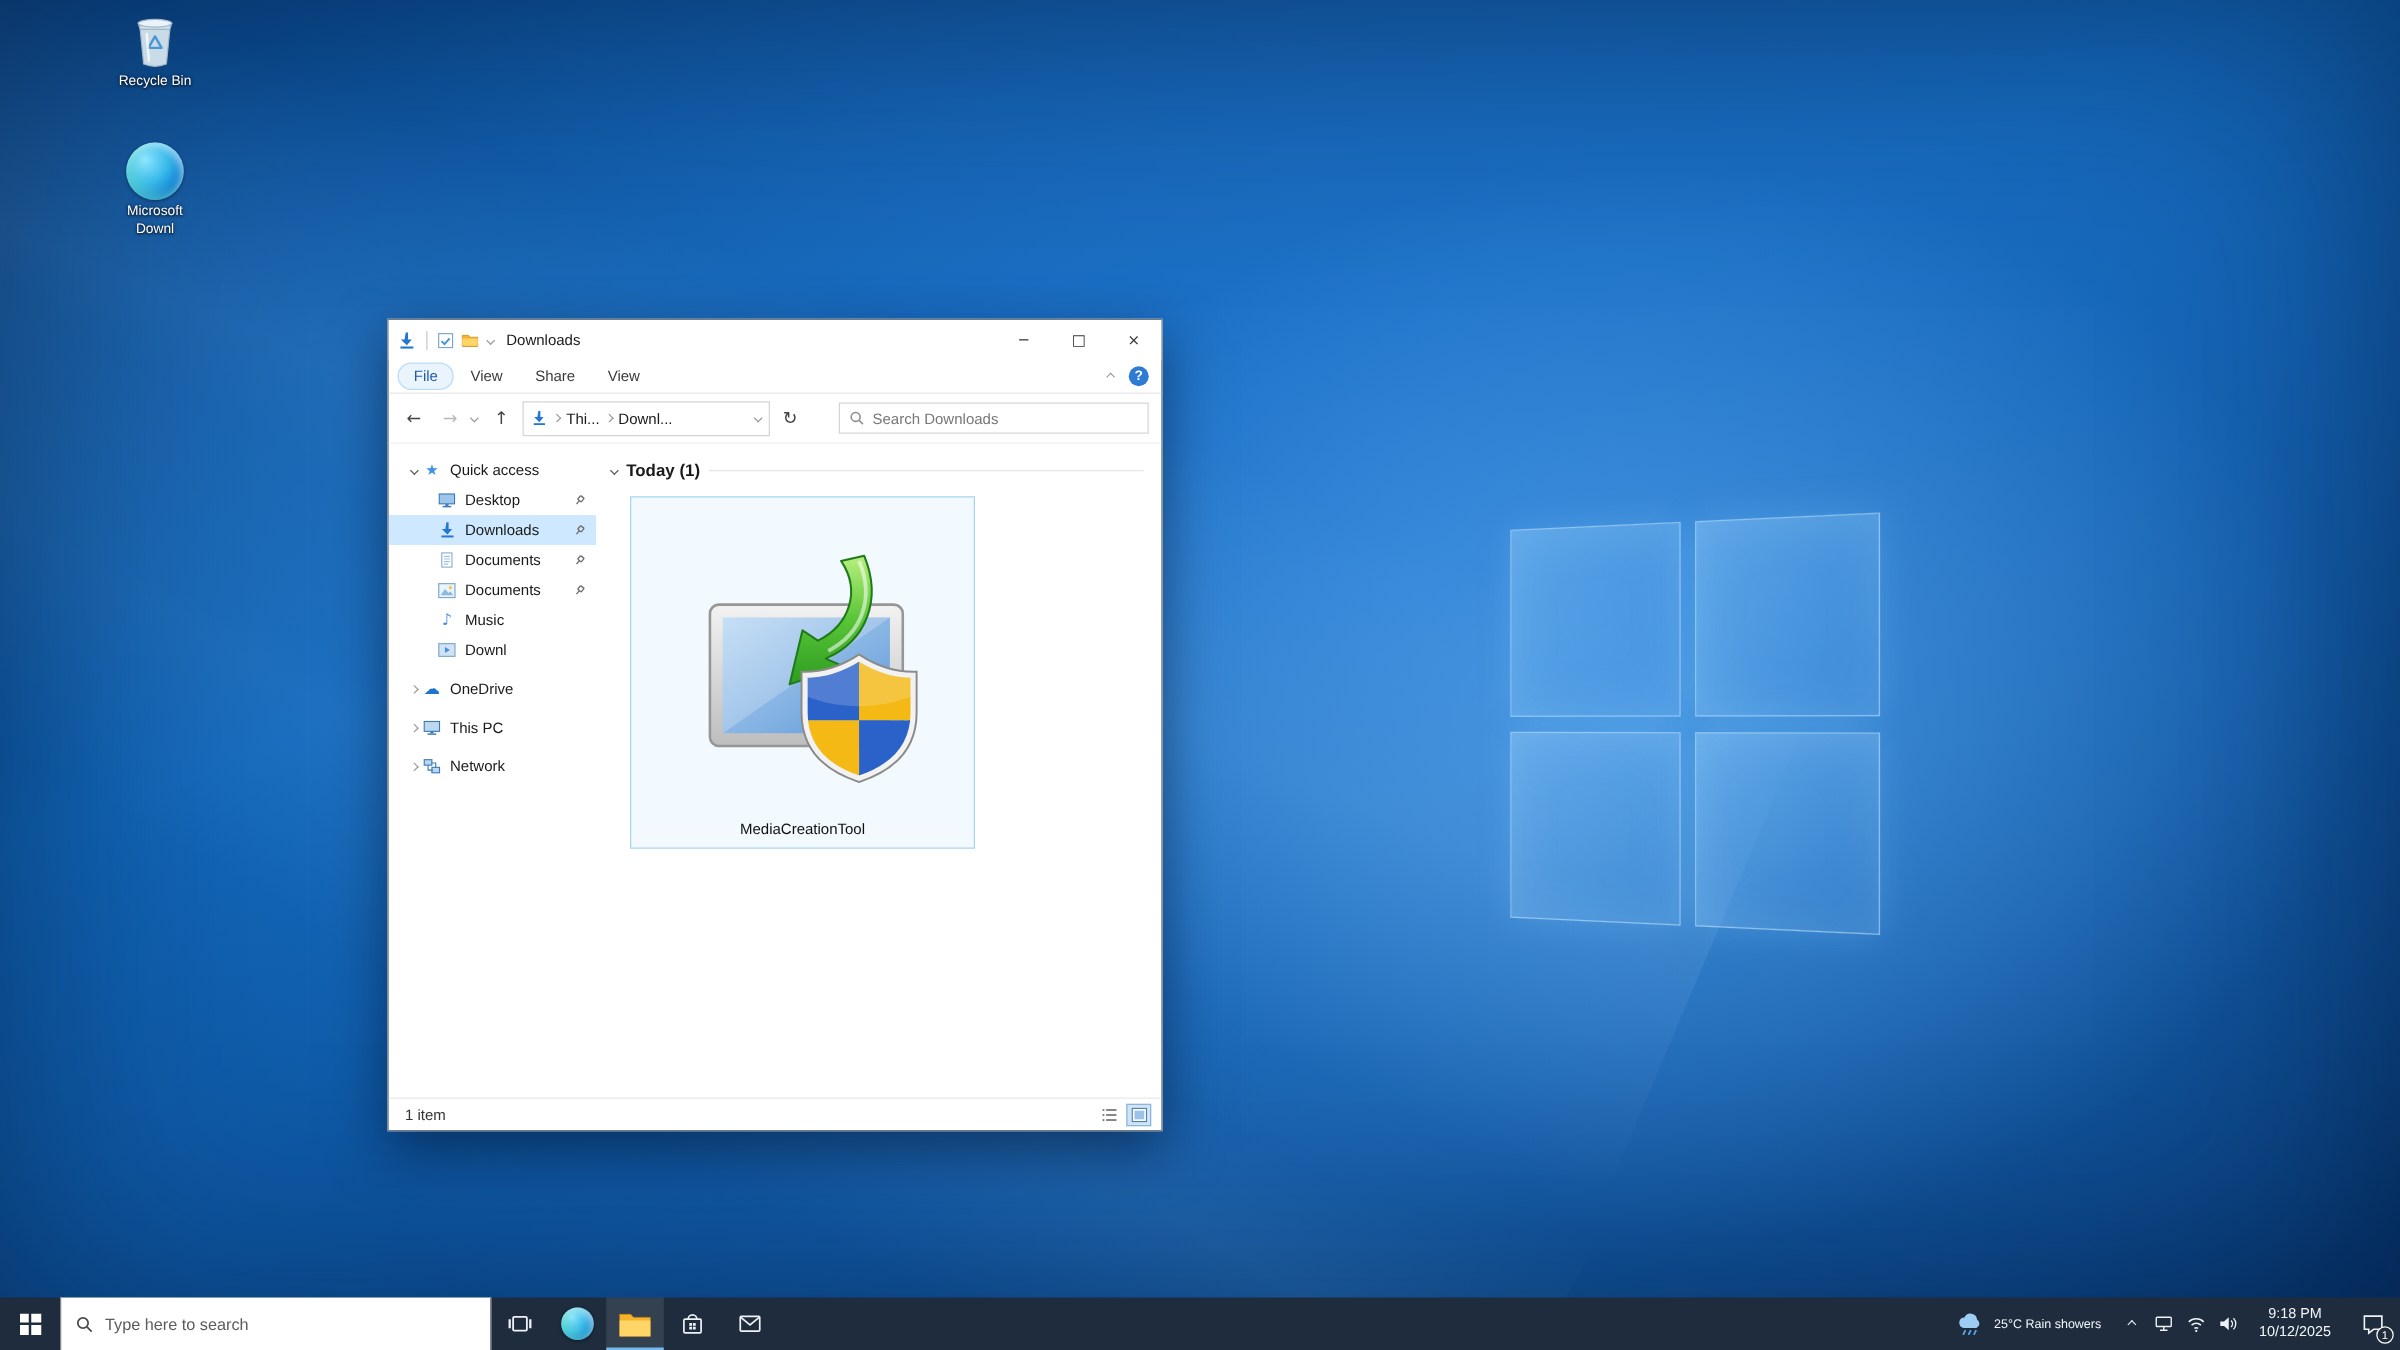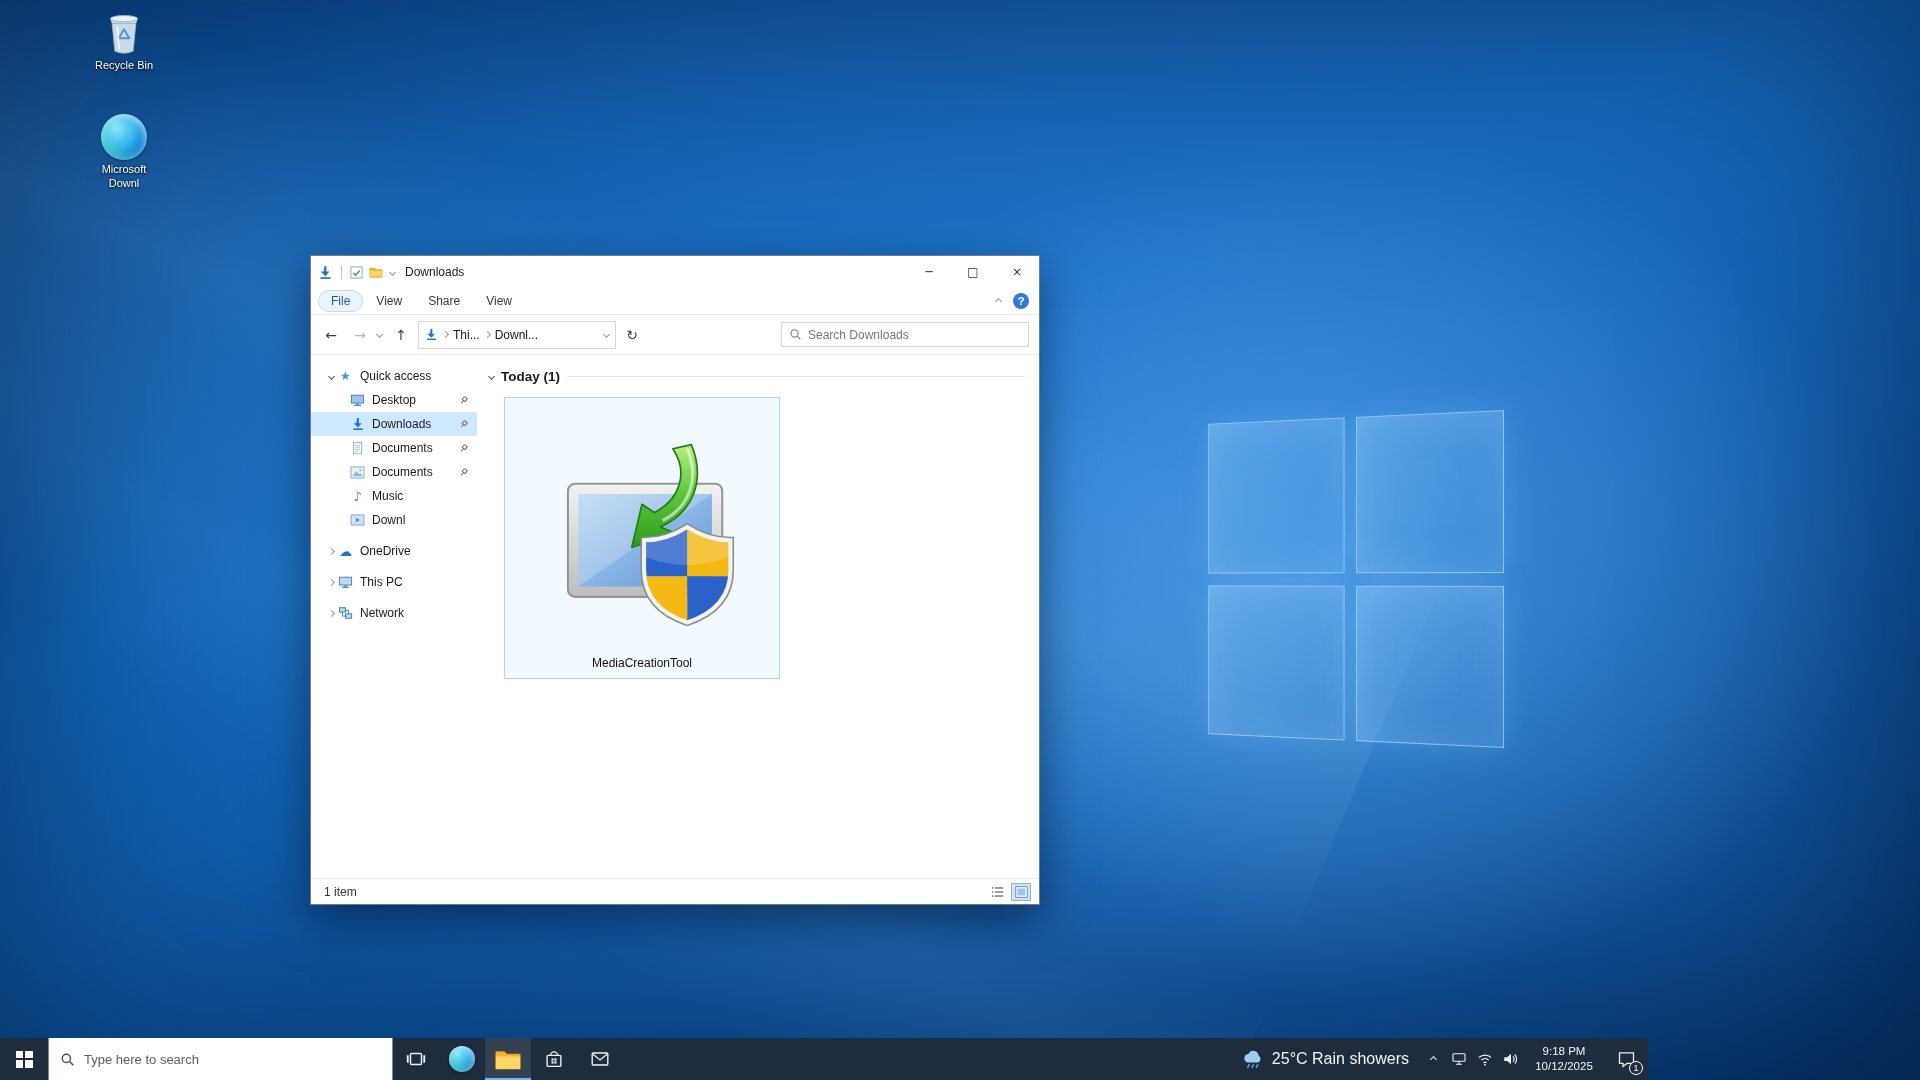--- a/index.html
+++ b/index.html
@@ -40,21 +40,21 @@
   #d-recycle { left:80px; top:10px; }
   #d-edge { left:80px; top:114px; }
   #d-edge .dlabel { width:72px; margin-left:8px; }
   .edge-ball { width:46px; height:46px; border-radius:50%;
     background: radial-gradient(circle at 32% 30%, #8fe6ff, #37b9e9 42%, #0d7ad4 72%, #0a57a3);
     box-shadow: inset 5px -5px 10px rgba(120,235,190,0.45), inset -2px 3px 6px rgba(255,255,255,0.55), 0 1px 3px rgba(0,0,0,0.4);
     position:relative; }
   .edge-ball.small { width:26px; height:26px; }
 
   
-  .explorer { position:absolute; left:310px; top:255px; width:730px; height:650px;
+  .explorer { position:absolute; left:310px; top:255px; width:620px; height:650px;
     background:#fff; border:1px solid #707b86; box-shadow:0 16px 42px rgba(0,10,30,0.5);
     display:flex; flex-direction:column; font-size:12px; }
 
   .titlebar { height:32px; display:flex; align-items:center; background:#fff; padding-left:7px; flex:0 0 auto; }
   .qat { display:flex; align-items:center; gap:6px; }
   .qat-sep { width:1px; height:15px; background:#c9c9c9; margin:0 2px; }
   .qat .chev { margin-left:1px; }
   .win-title { margin-left:10px; font-size:12px; color:#1a1a1a; }
   .win-controls { margin-left:auto; display:flex; height:100%; }
   .wc { width:44px; height:100%; display:flex; align-items:center; justify-content:center;
@@ -115,36 +115,36 @@
   .chev { display:inline-block; width:6px; height:6px; border-right:1.4px solid #5a5a5a;
     border-bottom:1.4px solid #5a5a5a; flex:0 0 auto; }
   .chev.down { transform:rotate(45deg); }
   .chev.right { transform:rotate(-45deg); }
   .chev.up { transform:rotate(-135deg); }
   .chev.small { width:5px; height:5px; }
   .chev.gray { border-color:#9a9a9a; }
   .chev.white { border-color:#e8edf2; }
 
   
-  .taskbar { position:absolute; left:0; bottom:0; width:1648px; height:42px;
+  .taskbar { position:absolute; left:0; bottom:0; width:1920px; height:42px;
     background:#1e2c3d; display:flex; color:#eef2f6; }
   .tb-btn { height:42px; display:flex; align-items:center; justify-content:center; flex:0 0 auto; }
   .tb-start { width:48px; }
   .win-flag { width:17px; height:17px; display:grid; grid-template-columns:1fr 1fr;
     grid-template-rows:1fr 1fr; gap:2px; }
   .win-flag span { background:#fff; }
   .tb-search { width:345px; height:42px; background:#fff; display:flex; align-items:center;
     gap:9px; padding:0 11px; border:1px solid #7d8791; border-bottom:none; border-top:none; }
   .tb-search input { font-size:13px; color:#444; }
   .tb-search input::placeholder { color:#5c5c5c; }
   .tb-app { width:46px; position:relative; }
   .tb-app.active { background:rgba(255,255,255,0.10); box-shadow: inset 0 -2px 0 #76b9ed; }
   .tb-right { margin-left:auto; display:flex; align-items:center; height:100%; }
   .tb-weather { display:flex; align-items:center; gap:7px; padding:0 11px; height:100%; }
-  .tb-weather .wtxt { font-size:16px; color:#f2f6fa; white-space:nowrap; }
+  .tb-weather .wtxt { font-size:10px; color:#f2f6fa; white-space:nowrap; }
   .tb-chev { width:26px; }
   .tb-tray-ic { width:26px; }
   .tb-clock { width:80px; text-align:center; font-size:11.5px; line-height:1.3; color:#f2f6fa; }
   .tb-action { width:44px; position:relative; }
   .badge { position:absolute; right:5px; bottom:5px; min-width:14px; height:14px; border-radius:8px;
     background:#1e2c3d; border:1px solid #fff; color:#fff; font-size:9px;
     display:flex; align-items:center; justify-content:center; padding:0 2px; }
 </style>
 </head>
 <body>

